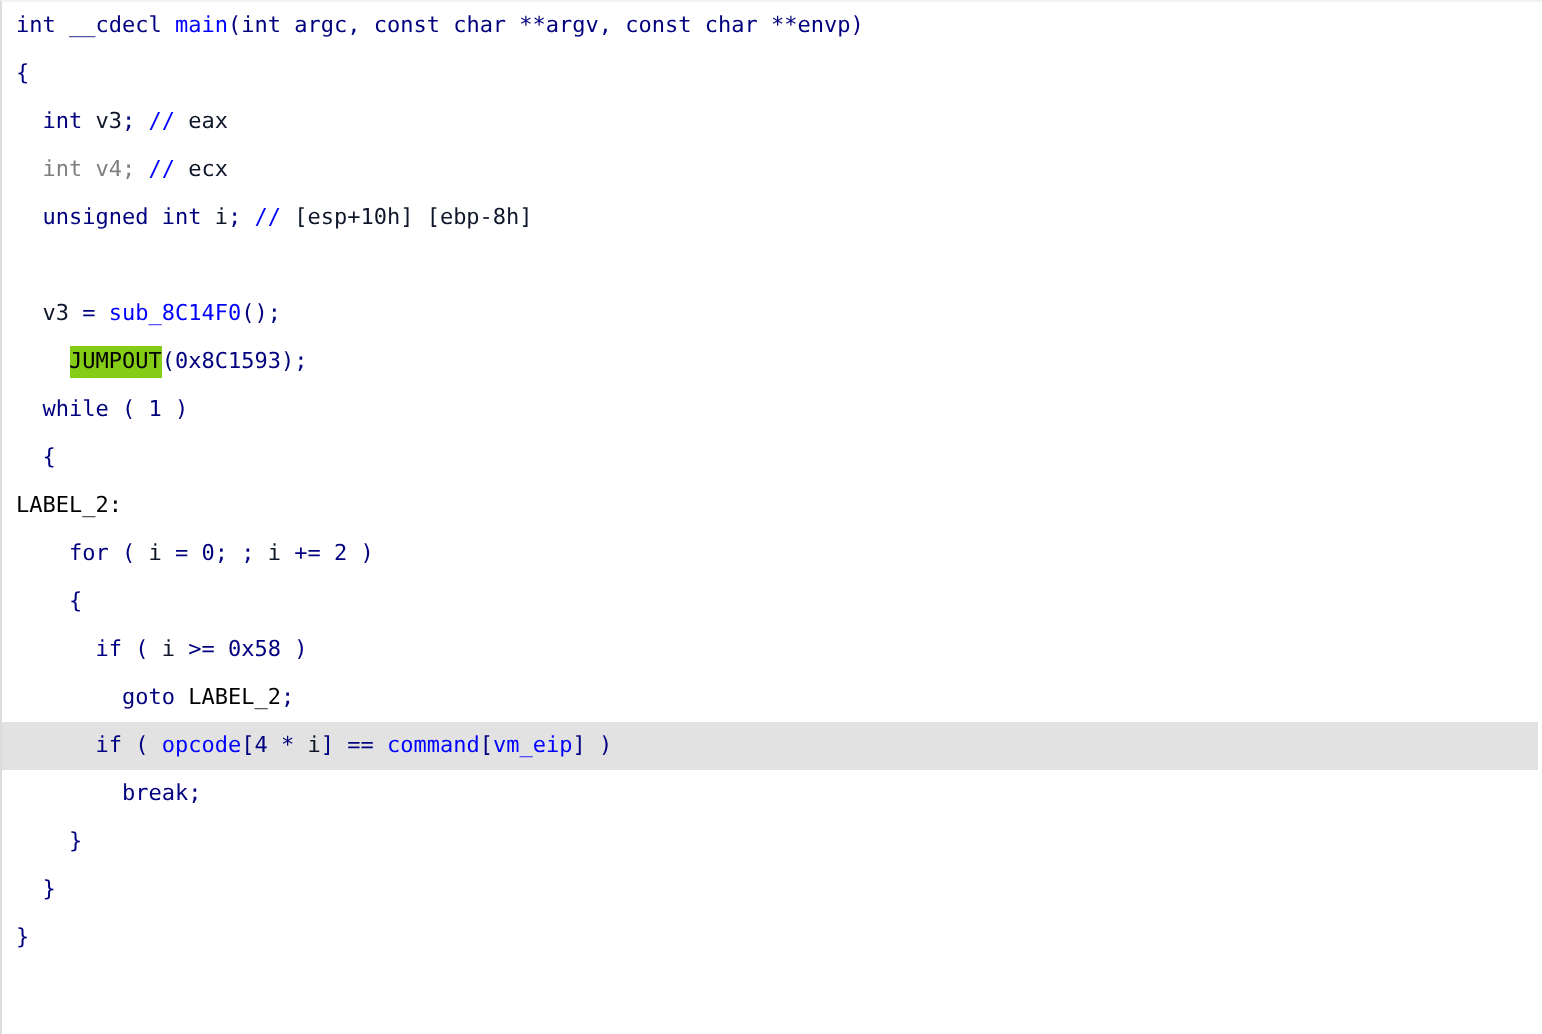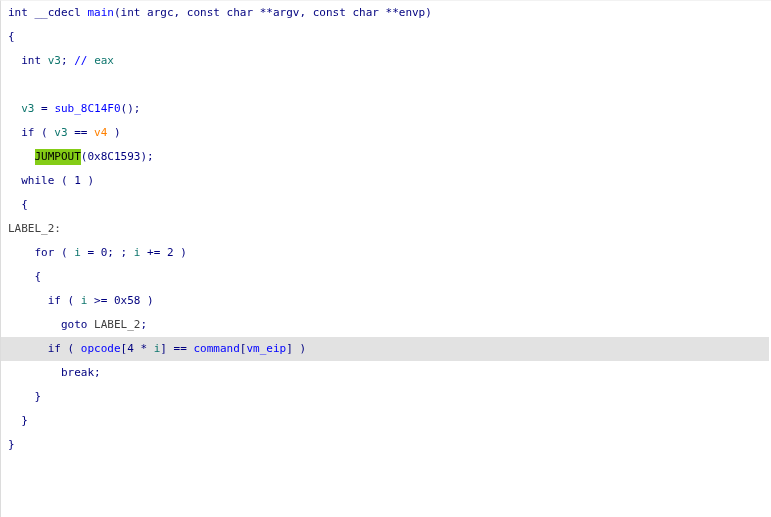--- a/index.html
+++ b/index.html
@@ -43,41 +43,42 @@
   .code-line.highlighted {
     background: #e2e2e2;
     width: 761px;
   }
 
   
   .t-kw       { color: #00007f; }
   .t-fn       { color: #0000ff; }   
   .t-global   { color: #0000ff; }
   .t-comment  { color: #0000ff; }   
-  .t-local    { color: #0f766e; }   
+  .t-local    { color: #0f172a; }   
   .t-unused   { color: #808080; }   
   .t-highlightvar { color: #ff8000; } 
-  .t-label    { color: #404040; }
+  .t-label    { color: #000000; }
   .t-jumpout  {
     color: #000000;
     background: #84cc16;
     padding: 1px 0 2px 0;
   }
 </style>
 </head>
 <body>
 
 <div id="pseudocode-view">
   <div class="code-body" id="code-body">
       <div class="code-line"><span class="t-kw">int __cdecl </span><span class="t-fn">main</span><span class="t-kw">(int argc, const char **argv, const char **envp)</span></div>
       <div class="code-line"><span class="t-kw">{</span></div>
       <div class="code-line"><span class="t-kw">  int </span><span class="t-local">v3</span><span class="t-kw">; </span><span class="t-comment">// </span><span class="t-local">eax</span></div>
+      <div class="code-line"><span class="t-unused">  int v4</span><span class="t-unused">; </span><span class="t-comment">// </span><span class="t-local">ecx</span></div>
+      <div class="code-line"><span class="t-kw">  unsigned int </span><span class="t-local">i</span><span class="t-kw">; </span><span class="t-comment">// </span><span class="t-local">[esp+10h] [ebp-8h]</span></div>
       <div class="code-line"><span class="t-kw"></span></div>
       <div class="code-line"><span class="t-kw">  </span><span class="t-local">v3</span><span class="t-kw"> = </span><span class="t-fn">sub_8C14F0</span><span class="t-kw">();</span></div>
-      <div class="code-line"><span class="t-kw">  if ( </span><span class="t-local">v3</span><span class="t-kw"> == </span><span class="t-highlightvar">v4</span><span class="t-kw"> )</span></div>
       <div class="code-line"><span class="t-kw">    </span><span class="t-jumpout">JUMPOUT</span><span class="t-kw">(0x8C1593);</span></div>
       <div class="code-line"><span class="t-kw">  while ( 1 )</span></div>
       <div class="code-line"><span class="t-kw">  {</span></div>
       <div class="code-line"><span class="t-label">LABEL_2:</span></div>
       <div class="code-line"><span class="t-kw">    for ( </span><span class="t-local">i</span><span class="t-kw"> = 0; ; </span><span class="t-local">i</span><span class="t-kw"> += 2 )</span></div>
       <div class="code-line"><span class="t-kw">    {</span></div>
       <div class="code-line"><span class="t-kw">      if ( </span><span class="t-local">i</span><span class="t-kw"> &gt;= 0x58 )</span></div>
       <div class="code-line"><span class="t-kw">        goto </span><span class="t-label">LABEL_2</span><span class="t-kw">;</span></div>
       <div class="code-line highlighted"><span class="t-kw">      if ( </span><span class="t-global">opcode</span><span class="t-kw">[4 * </span><span class="t-local">i</span><span class="t-kw">] == </span><span class="t-global">command</span><span class="t-kw">[</span><span class="t-global">vm_eip</span><span class="t-kw">] )</span></div>
       <div class="code-line"><span class="t-kw">        break;</span></div>

